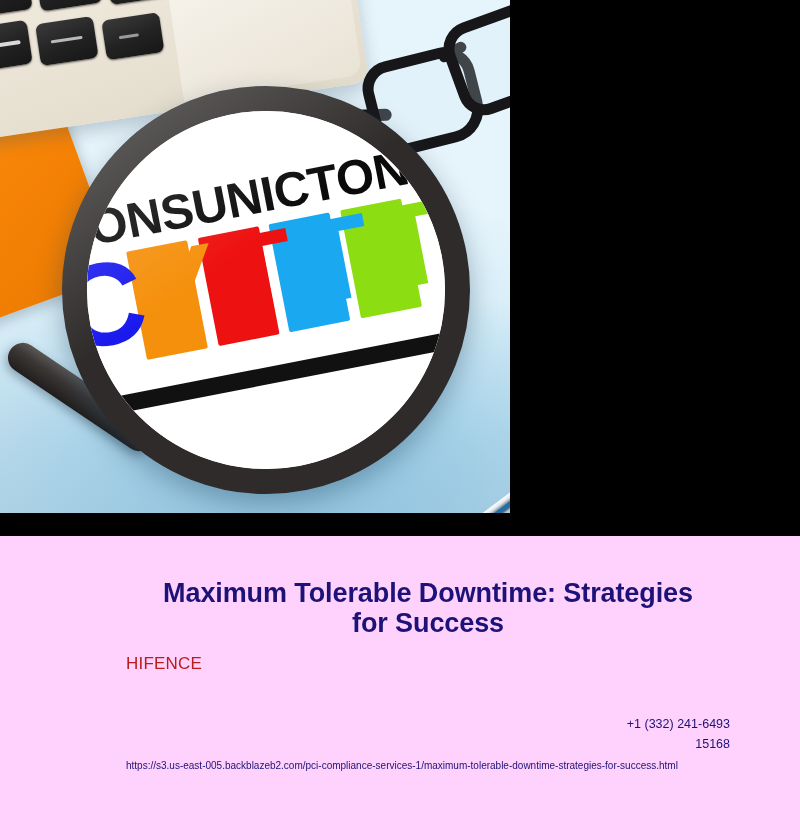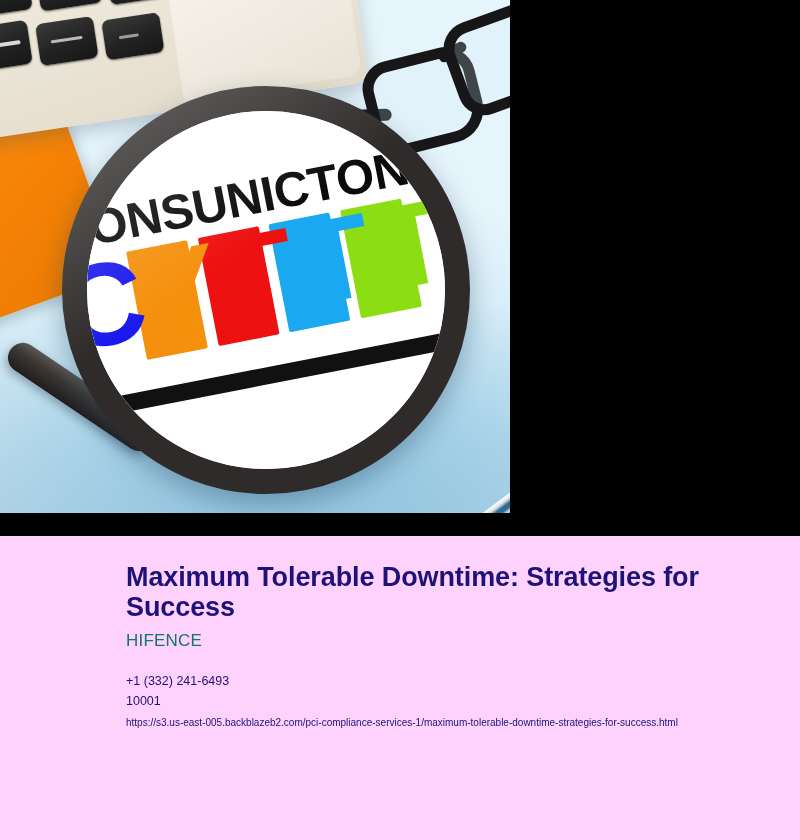--- a/index.html
+++ b/index.html
@@ -266,41 +266,43 @@
   
   .info-panel {
     position: relative;
     width: 800px;
     height: 304px;
     background: #ffd2fd;
     box-sizing: border-box;
     padding: 26px 70px 0 126px;
   }
   .doc-title {
-    margin: 0;
+    margin: 16px;
     font-family: "Liberation Sans", sans-serif;
     font-weight: 700;
     font-size: 27px;
     line-height: 1.12;
     color: #1d1277;
     max-width: 610px;
     letter-spacing: -0.1px;
+    text-align: center;
   }
   .org-name {
     margin: 9px 0 0 0;
     font-family: "Liberation Sans", sans-serif;
     font-weight: 400;
     font-size: 17px;
-    color: #0f766e;
+    color: #b91c1c;
     letter-spacing: 0.2px;
   }
   .contact-list {
     list-style: none;
-    margin: 20px 0 0 0;
+    margin: 40px 0 0 0;
     padding: 0;
+    text-align: right;
   }
   .contact-list li {
     font-family: "Liberation Sans", sans-serif;
     font-size: 12.5px;
     line-height: 20px;
     color: #1d1277;
   }
   .source-url {
     margin: 4px 0 8px 0;
     font-family: "Liberation Sans", sans-serif;
@@ -385,18 +387,18 @@
 </div>
 
 <div class="info-panel">
 
   <h1 class="doc-title">Maximum Tolerable Downtime: Strategies for Success</h1>
 
   <div class="org-name">HIFENCE</div>
 
   <ul class="contact-list">
     <li>+1 (332) 241-6493</li>
-    <li>10001</li>
+    <li>15168</li>
   </ul>
 
   <div class="source-url">https://s3.us-east-005.backblazeb2.com/pci-compliance-services-1/maximum-tolerable-downtime-strategies-for-success.html</div>
 
 </div>
 
 </body></html>

